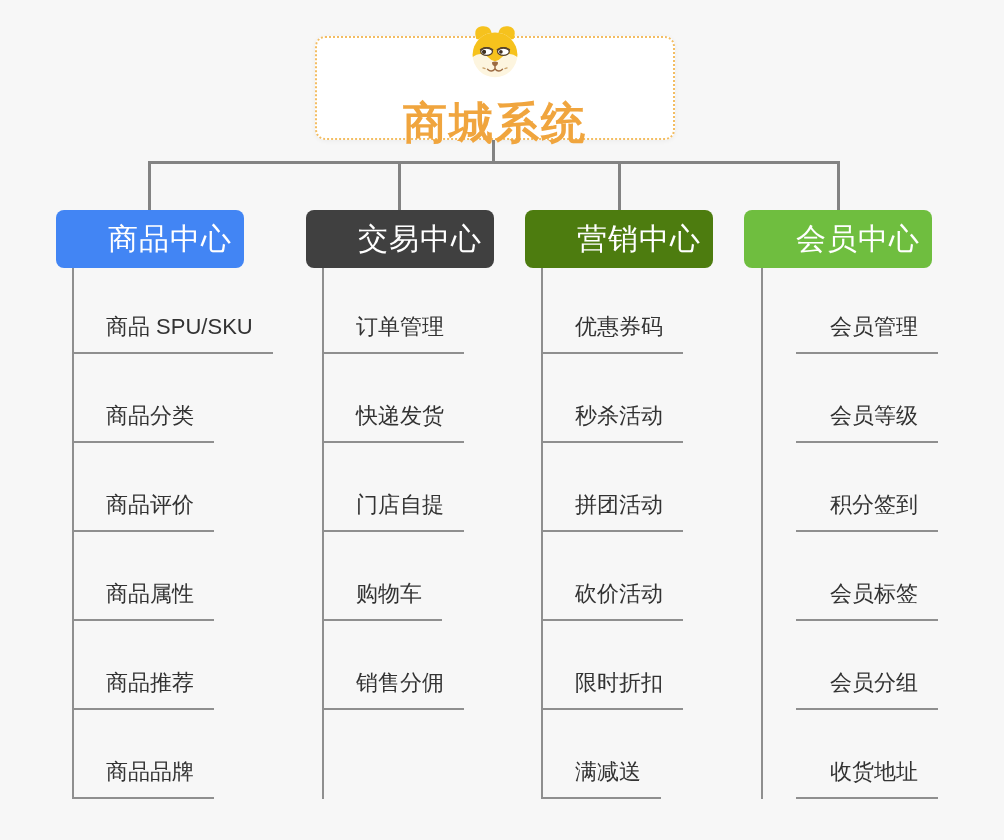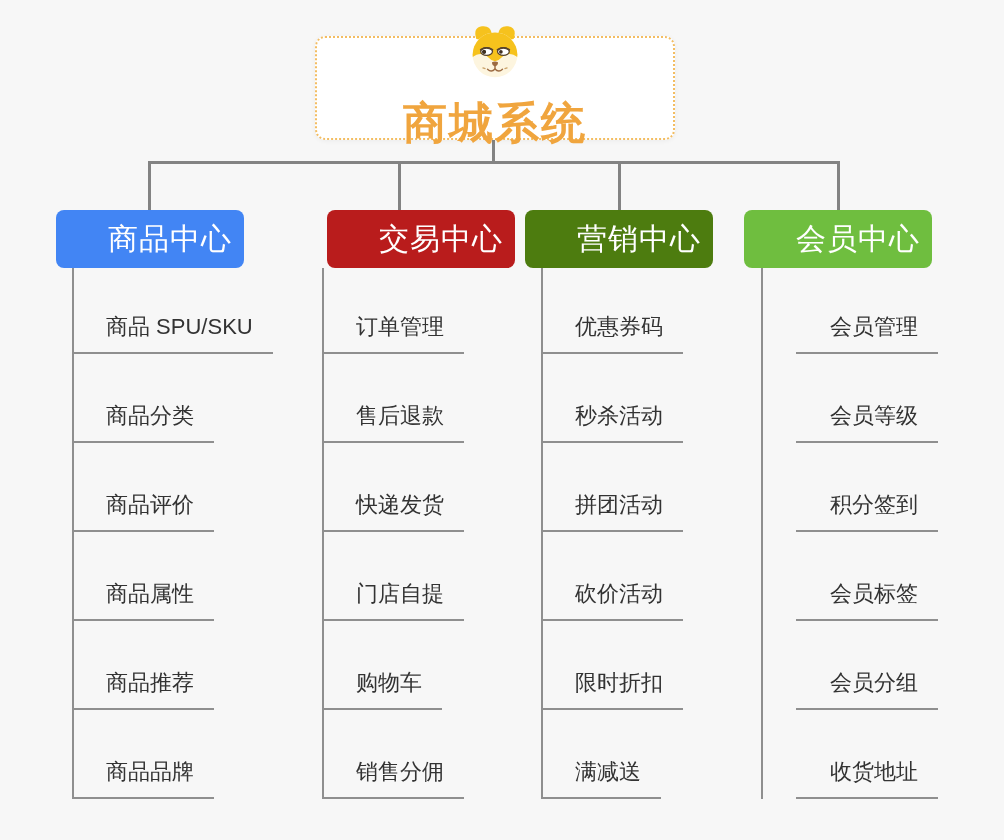--- a/index.html
+++ b/index.html
@@ -93,21 +93,21 @@
       <path d="M30 45.6 L30 48.2" fill="none" stroke="#9c6b43" stroke-width="1.5" stroke-linecap="round"></path>
       <path d="M22 48.4 Q26 52.4 30 48.2 Q34 52.4 38 48.4" fill="none" stroke="#9c6b43" stroke-width="1.5" stroke-linecap="round"></path>
       <path d="M17 47 l2.4 .8 M40.6 47.8 l2.4 -.8" stroke="#caa36a" stroke-width="1.2" stroke-linecap="round"></path>
     </svg>
     <span class="root-title" style="color: rgb(240, 165, 62);">商城系统</span>
   </div>
 
   <div class="branch-node b1" style="background: rgb(66, 133, 244);">
     <span>商品中心</span>
   </div>
-  <div class="branch-node b2" style="background: #b91c1c; margin-left: 21px;">
+  <div class="branch-node b2" style="background: #404040;">
     <span>交易中心</span>
   </div>
   <div class="branch-node b3" style="background: #4d7c0f;">
     <span>营销中心</span>
   </div>
   <div class="branch-node b4" style="background: rgb(111, 190, 63);">
     <span>会员中心</span>
   </div>
 
   <div class="col c1">
@@ -127,23 +127,20 @@
         <span class="child-topic">商品推荐</span>
       </div>
     <div class="child-item">
         <span class="child-topic">商品品牌</span>
       </div>
   </div>
 
   <div class="col c2">
     <div class="child-item">
         <span class="child-topic">订单管理</span>
-      </div>
-    <div class="child-item">
-        <span class="child-topic">售后退款</span>
       </div>
     <div class="child-item">
         <span class="child-topic">快递发货</span>
       </div>
     <div class="child-item">
         <span class="child-topic">门店自提</span>
       </div>
     <div class="child-item">
         <span class="child-topic">购物车</span>
       </div>

